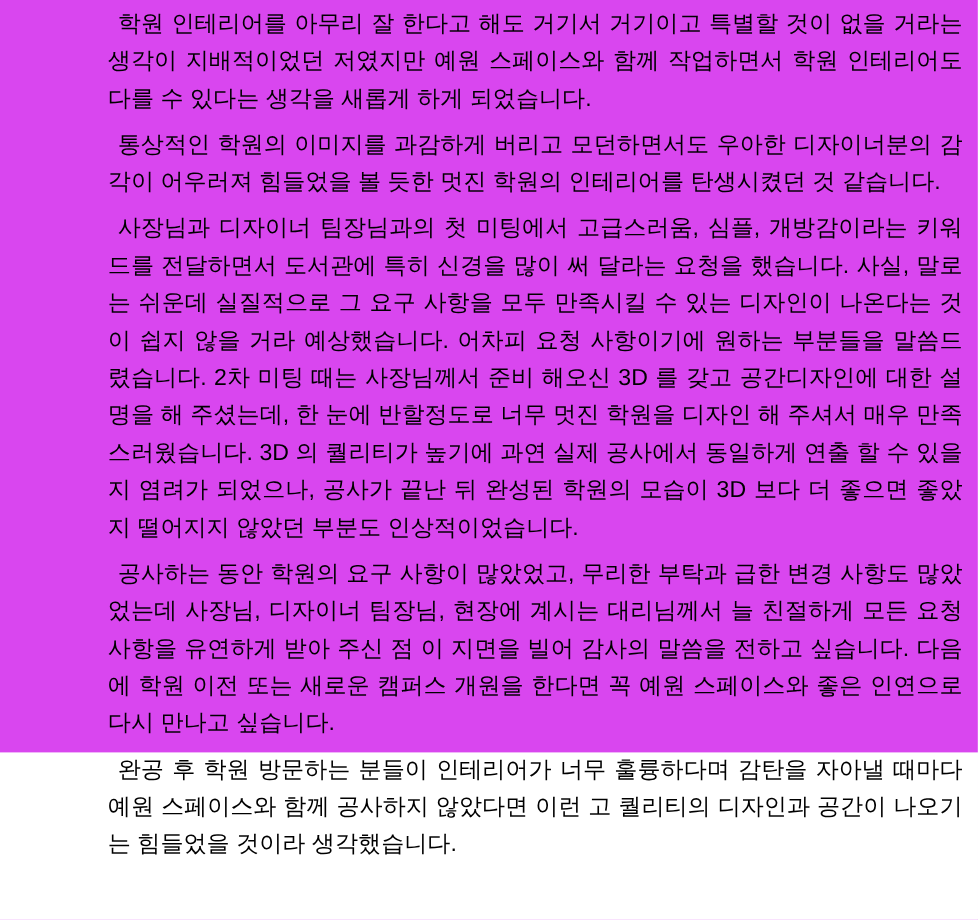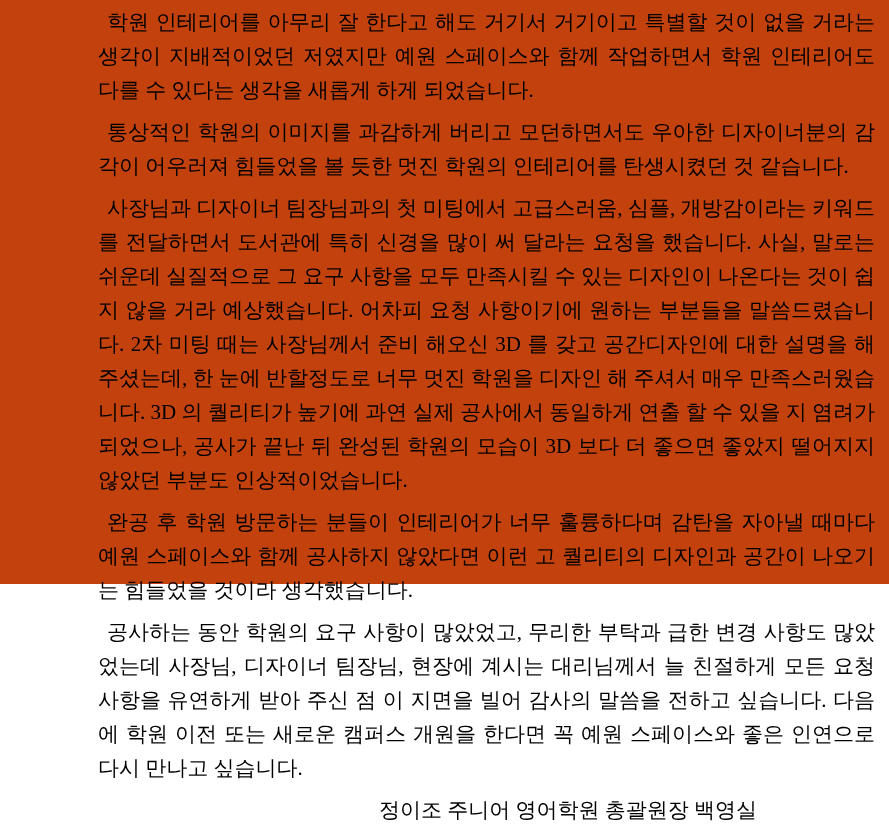--- a/index.html
+++ b/index.html
@@ -8,25 +8,25 @@
     background: #ffffff;
   }
   body {
     width: 889px;
     height: 836px;
     overflow: hidden;
   }
   .page {
     box-sizing: border-box;
     width: 889px;
-    height: 584px;
+    height: 684px;
     padding: 5px 14px 0 98px;
-    background: #c2410c;
+    background: #d946ef;
     color: #000000;
-    font-family: Liberation Serif, serif;
+    font-family: Liberation Sans, sans-serif;
     font-size: 21px;
     line-height: 34px;
     text-align: justify;
     letter-spacing: 0;
     word-break: normal;
     overflow-wrap: break-word;
   }
   .para {
     margin: 0 0 8px 0;
     text-indent: 9px;
@@ -38,16 +38,15 @@
     text-indent: 0;
   }
 </style>
 </head>
 <body>
 
 <div class="page">
   <p class="para">학원 인테리어를 아무리 잘 한다고 해도 거기서 거기이고 특별할 것이 없을 거라는 생각이 지배적이었던 저였지만 예원 스페이스와 함께 작업하면서 학원 인테리어도 다를 수 있다는 생각을 새롭게 하게 되었습니다.</p>
   <p class="para">통상적인 학원의 이미지를 과감하게 버리고 모던하면서도 우아한 디자이너분의 감각이 어우러져 힘들었을 볼 듯한 멋진 학원의 인테리어를 탄생시켰던 것 같습니다.</p>
   <p class="para">사장님과 디자이너 팀장님과의 첫 미팅에서 고급스러움, 심플, 개방감이라는 키워드를 전달하면서 도서관에 특히 신경을 많이 써 달라는 요청을 했습니다.  사실, 말로는 쉬운데 실질적으로 그 요구 사항을 모두 만족시킬 수 있는 디자인이 나온다는 것이 쉽지 않을 거라 예상했습니다.  어차피 요청 사항이기에 원하는 부분들을 말씀드렸습니다.  2차 미팅 때는 사장님께서 준비 해오신 3D 를 갖고 공간디자인에 대한 설명을 해 주셨는데, 한 눈에 반할정도로 너무 멋진 학원을 디자인 해 주셔서 매우 만족스러웠습니다.  3D 의 퀄리티가 높기에 과연 실제 공사에서 동일하게 연출 할 수 있을 지 염려가 되었으나, 공사가 끝난 뒤 완성된 학원의 모습이 3D 보다 더 좋으면 좋았지 떨어지지 않았던 부분도 인상적이었습니다.</p>
+  <p class="para">공사하는 동안 학원의 요구 사항이 많았었고, 무리한 부탁과 급한 변경 사항도 많았었는데 사장님, 디자이너 팀장님, 현장에 계시는 대리님께서 늘 친절하게 모든 요청 사항을 유연하게 받아 주신 점 이 지면을 빌어 감사의 말씀을 전하고 싶습니다. 다음에 학원 이전 또는 새로운 캠퍼스 개원을 한다면 꼭 예원 스페이스와 좋은 인연으로 다시 만나고 싶습니다.</p>
   <p class="para">완공 후 학원 방문하는 분들이 인테리어가 너무 훌륭하다며 감탄을 자아낼 때마다 예원 스페이스와 함께 공사하지 않았다면 이런 고 퀄리티의 디자인과 공간이 나오기는 힘들었을 것이라 생각했습니다.</p>
-  <p class="para">공사하는 동안 학원의 요구 사항이 많았었고, 무리한 부탁과 급한 변경 사항도 많았었는데 사장님, 디자이너 팀장님, 현장에 계시는 대리님께서 늘 친절하게 모든 요청 사항을 유연하게 받아 주신 점 이 지면을 빌어 감사의 말씀을 전하고 싶습니다. 다음에 학원 이전 또는 새로운 캠퍼스 개원을 한다면 꼭 예원 스페이스와 좋은 인연으로 다시 만나고 싶습니다.</p>
-  <p class="signature">정이조 주니어 영어학원 총괄원장 백영실</p>
 </div>
 
 </body></html>

